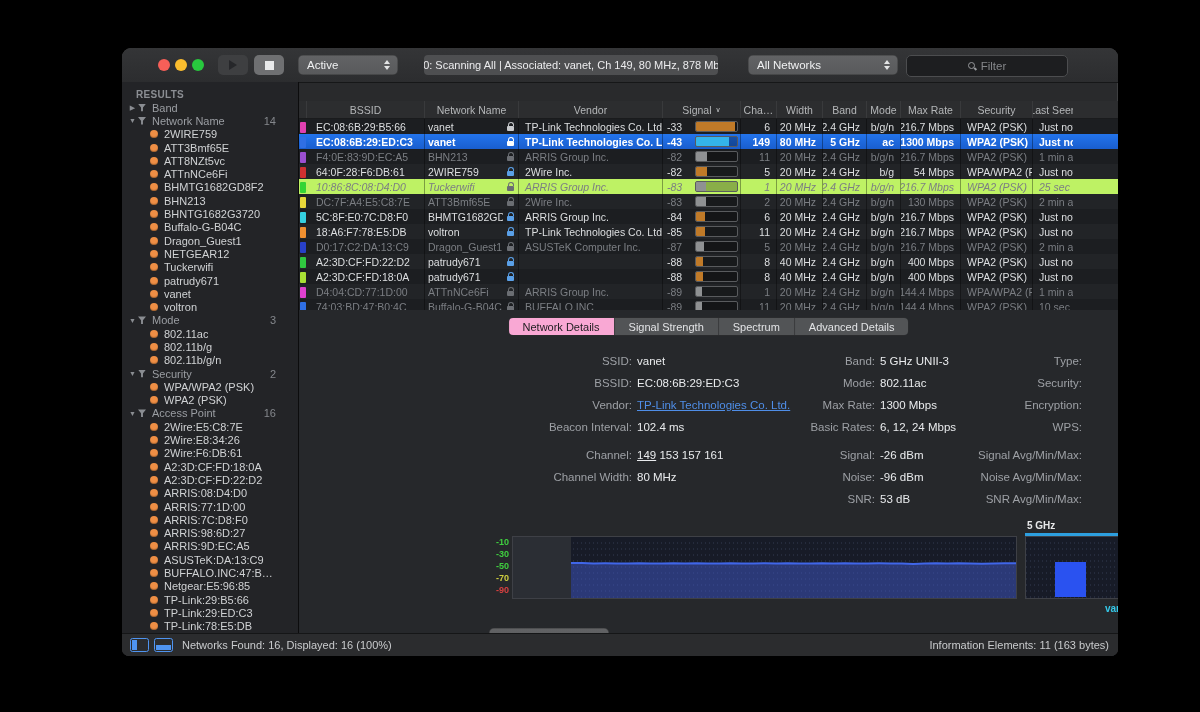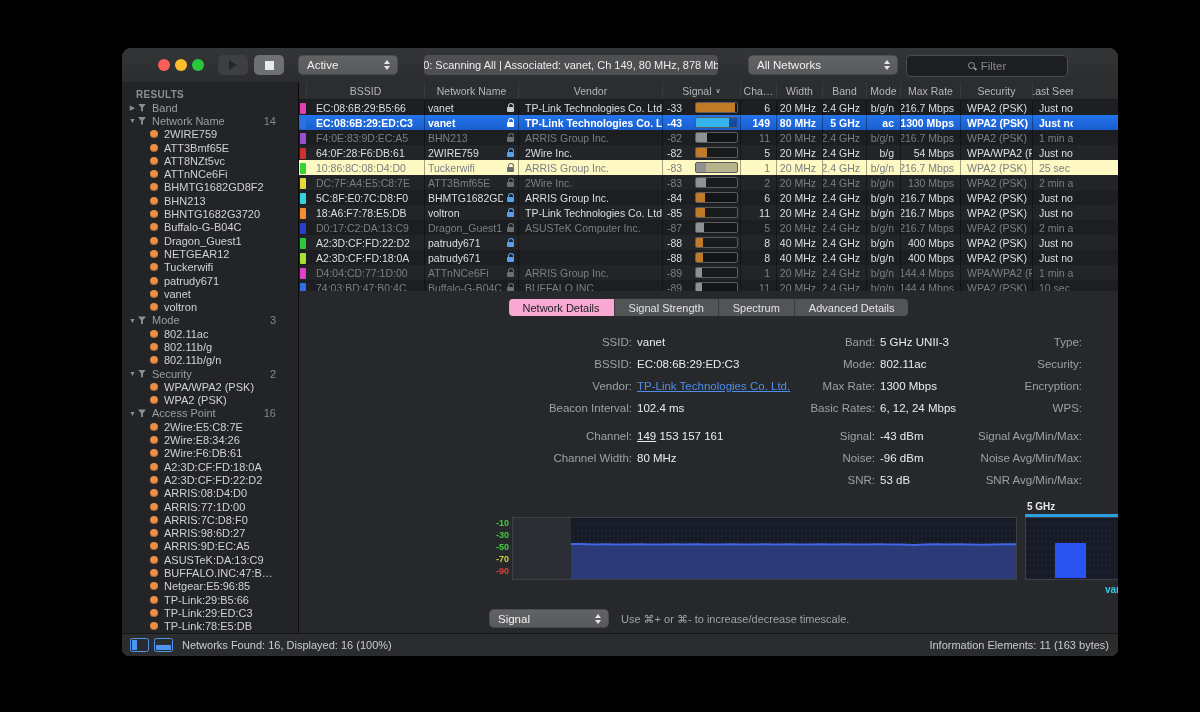--- a/index.html
+++ b/index.html
@@ -44,21 +44,21 @@
   .sbrow .disc{width:11px;font-size:7px;color:#8a8d92;text-align:center;flex:none;}
   .funnel{width:8px;height:8px;background:#8a8d92;flex:none;margin-right:6px;
     clip-path:polygon(0 0,100% 0,62% 48%,62% 95%,38% 95%,38% 48%);}
   .sbrow .glabel{flex:1;white-space:nowrap;overflow:hidden;}
   .sbrow .gcount{padding-right:22px;color:#84878c;font-size:11px;}
   .sbitem{height:13.3px;display:flex;align-items:center;font-size:11px;color:#d0d2d4;padding-left:28px;}
   .dot{width:8px;height:8px;border-radius:50%;background:#ef8f45;margin-right:6px;flex:none;
     box-shadow:inset 0 -1px 1px rgba(0,0,0,.3);}
   .sbitem .ilabel{white-space:nowrap;overflow:hidden;}
   
-  .content{flex:1;display:flex;flex-direction:column;min-width:0;}
+  .content{flex:1;display:flex;flex-direction:column;min-width:0;margin-top:19px;}
   
   .nettable{height:209px;background:#1d1f21;overflow:hidden;}
   .tgrid{display:grid;grid-template-columns:8px 118px 78px 16px 144px 30px 48px 36px 46px 44px 34px 60px 72px 40px;}
   .thead{height:17px;background:#2c2d2f;border-bottom:1px solid #1a1b1d;color:#b4b6b8;font-size:10.5px;}
   .thead>div{display:flex;align-items:center;justify-content:center;white-space:nowrap;overflow:hidden;border-right:1px solid #393a3c;}
   .thead>div.noB{border-right:none;}
   .sortmark{font-size:7px;margin-left:4px;color:#c6c8ca;}
   .trow{height:15px;font-size:10.5px;color:#dddfe1;position:relative;}
   .trow>div{display:flex;align-items:center;white-space:nowrap;overflow:hidden;border-right:1px solid rgba(0,0,0,.35);}
   .trow>div.noB{border-right:none;}
@@ -480,21 +480,21 @@
                   </div>
                 </div>
                 <div class="c-right">5</div>
                 <div class="c-right">20 MHz</div>
                 <div class="c-right">2.4 GHz</div>
                 <div class="c-right">b/g</div>
                 <div class="c-right">54 Mbps</div>
                 <div class="c-sec">WPA/WPA2 (PSK)</div>
                 <div class="c-seen noB">Just now</div>
               </div>
-              <div class="tgrid trow dim" style="background: #fef9c3;">
+              <div class="tgrid trow dim" style="background: #bef264; font-style: italic;">
                 <div class="strip noB">
                   <i style="background: rgb(53, 212, 53);"></i>
                 </div>
                 <div class="c-bssid">10:86:8C:08:D4:D0</div>
                 <div class="c-ssid noB">Tuckerwifi</div>
                 <div class="lockcell">
                   <span class="locksm" style="background: rgb(107, 110, 115); border-color: rgb(107, 110, 115); color: rgb(107, 110, 115);"></span>
                 </div>
                 <div class="c-vendor">ARRIS Group Inc.</div>
                 <div class="c-signum noB">-83</div>
@@ -769,21 +769,21 @@
                 <span class="dval"><span class="u">149</span> 153 157 161</span>
               </div>
               <div class="drow">
                 <span class="dlbl">Channel Width:</span>
                 <span class="dval">80 MHz</span>
               </div>
             </div>
           <div class="dcol" id="b2c2">
               <div class="drow">
                 <span class="dlbl">Signal:</span>
-                <span class="dval">-43 dBm</span>
+                <span class="dval">-26 dBm</span>
               </div>
               <div class="drow">
                 <span class="dlbl">Noise:</span>
                 <span class="dval">-96 dBm</span>
               </div>
               <div class="drow">
                 <span class="dlbl">SNR:</span>
                 <span class="dval">53 dB</span>
               </div>
             </div>

